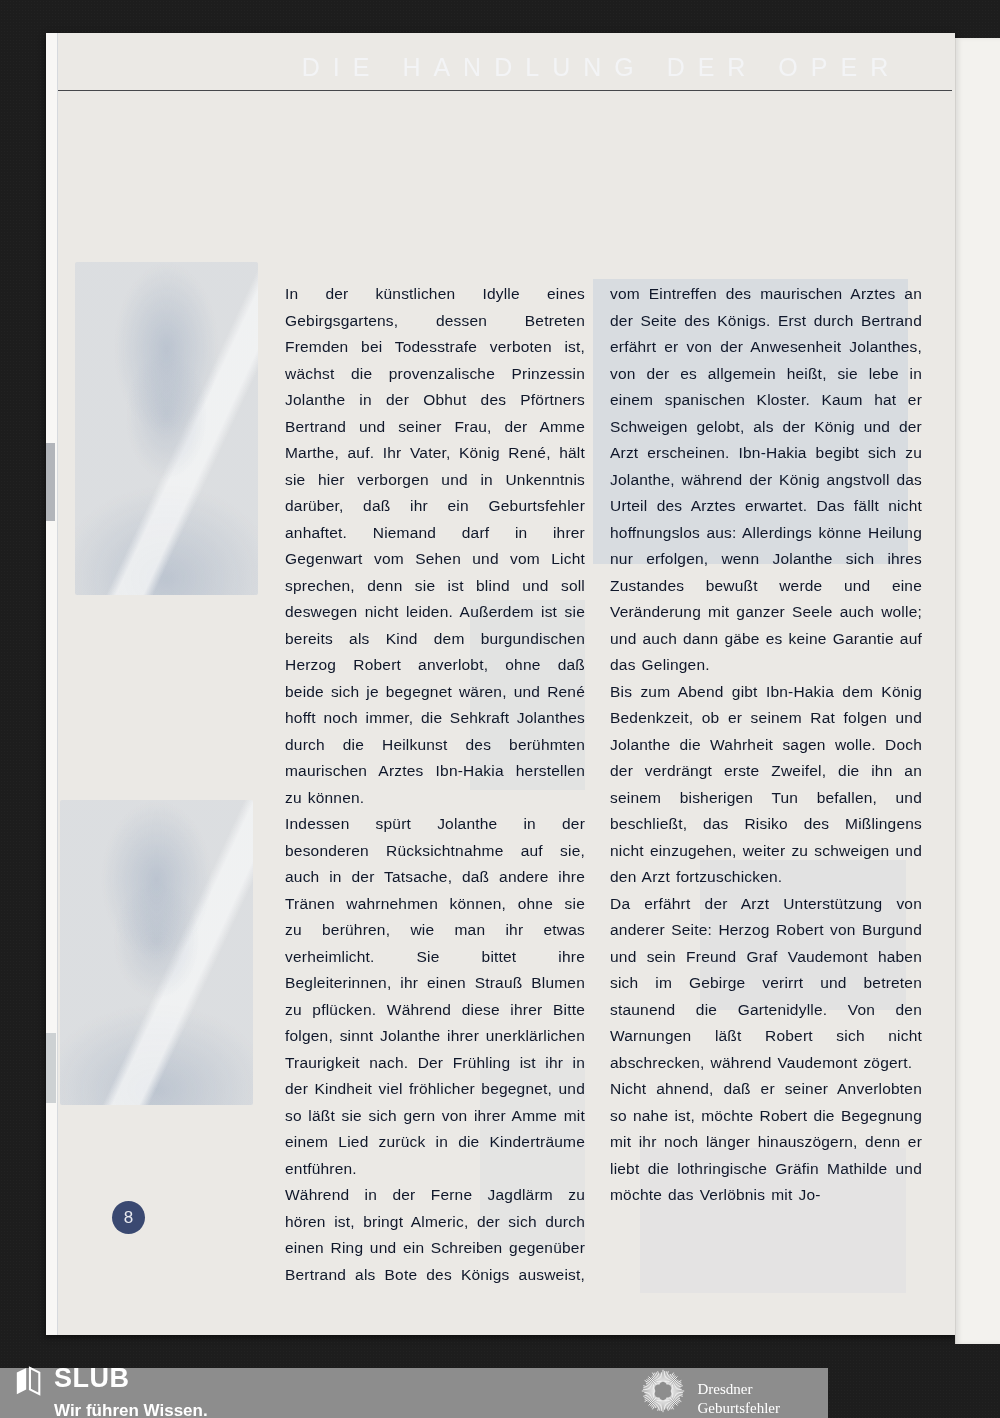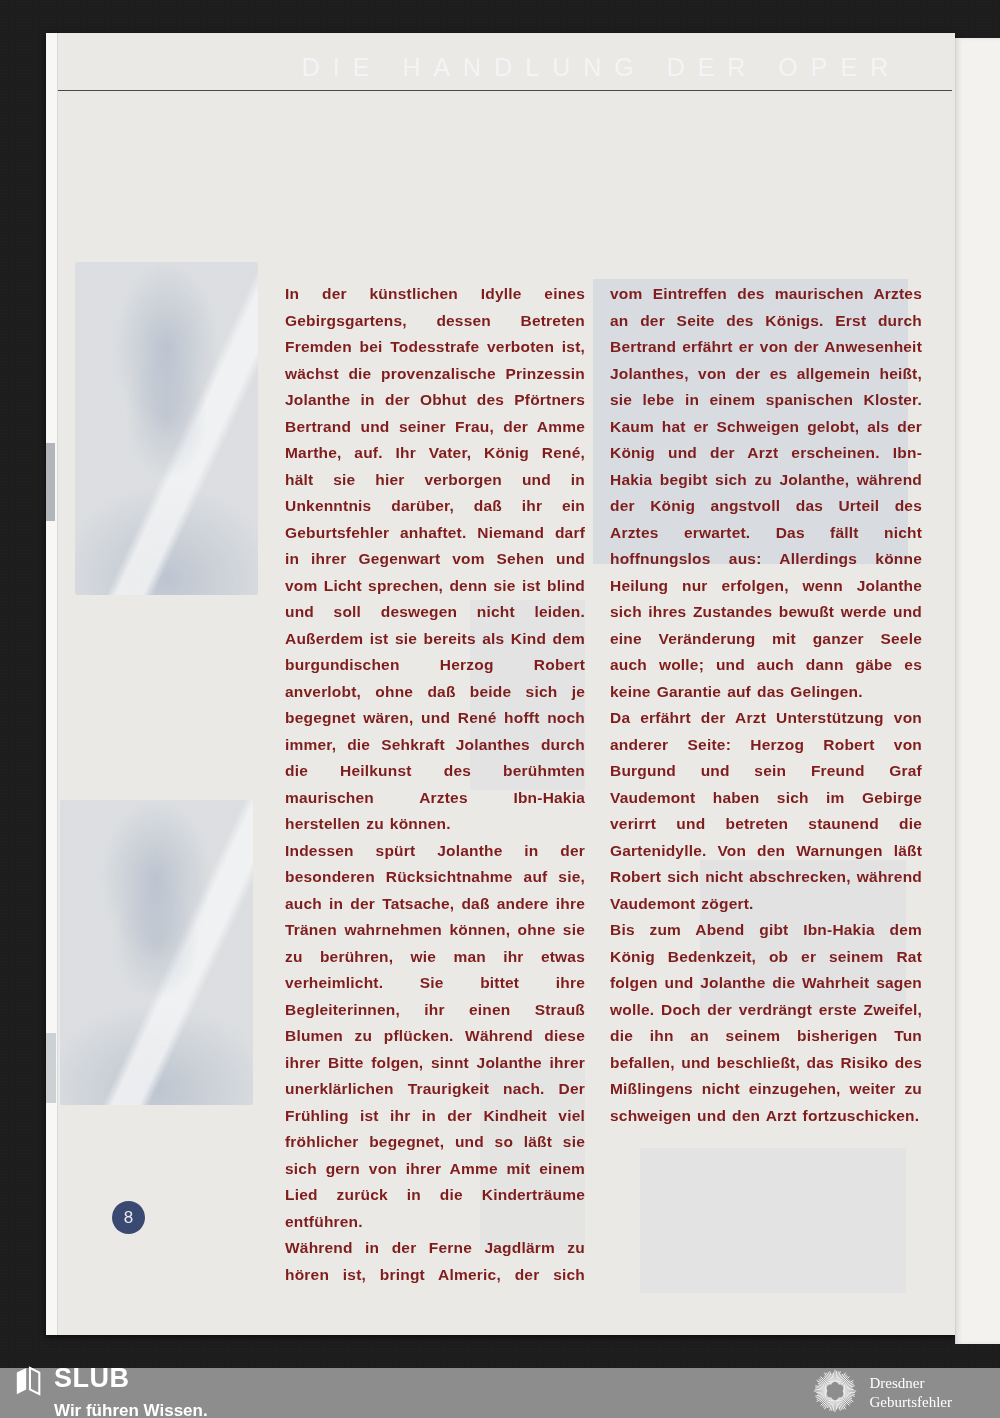--- a/index.html
+++ b/index.html
@@ -55,41 +55,41 @@
   .gp2{left:14px;top:767px;width:193px;height:305px;}
   .bleed{position:absolute;background:#c6cfdb;}
   .b1{left:547px;top:246px;width:315px;height:285px;opacity:.5;}
   .b2{left:654px;top:827px;width:206px;height:150px;opacity:.25;}
   .b3{left:594px;top:1115px;width:266px;height:145px;opacity:.20;}
   .b4{left:424px;top:567px;width:115px;height:190px;opacity:.22;}
   .b5{left:434px;top:1027px;width:105px;height:190px;opacity:.18;}
   
   .col{
     position:absolute;top:248px;height:1010px;overflow:hidden;
-    color:#7f1d1d;font-size:15.5px;line-height:26.5px;
-    letter-spacing:.2px;word-spacing:1.5px;font-weight:bold;
+    color:#0f172a;font-size:15.5px;line-height:26.5px;
+    letter-spacing:.2px;word-spacing:1.5px;
   }
   .col p{margin:0;text-align:justify;}
   .col-left{left:239px;width:300px;}
   .col-right{left:564px;width:312px;}
   
   .page-circle{
     position:absolute;left:66px;top:1168px;width:33px;height:33px;border-radius:50%;
     background:#3a4971;display:flex;align-items:center;justify-content:center;
     color:#e8eaf0;font-size:17px;
   }
   
   .footer{
-    position:absolute;left:0;top:1368px;width:1000px;height:50px;
+    position:absolute;left:0;top:1368px;width:828px;height:50px;
     background:#8d8d8d;display:flex;align-items:center;justify-content:space-between;
   }
   .slub{display:flex;align-items:flex-start;gap:10px;margin-left:14px;cursor:pointer;}
   .slub-text .name{color:#fff;font-size:27px;font-weight:bold;line-height:26px;letter-spacing:.5px;}
   .slub-text .tagline{color:#fff;font-size:17px;font-weight:bold;margin-top:10px;}
-  .phil{display:flex;align-items:center;gap:12px;margin-right:48px;cursor:pointer;}
+  .phil{display:flex;align-items:flex-end;gap:12px;margin-right:48px;cursor:pointer;}
   .phil-text{color:#fff;font-size:15px;line-height:19px;font-family:"Liberation Serif", serif;}
 </style>
 </head>
 <body>
 
 <div class="page">
   <div class="page-edge"></div>
   <div class="edge-mark m1"></div>
   <div class="edge-mark m2"></div>
 
@@ -106,22 +106,23 @@
   <div class="bleed b4"></div>
   <div class="bleed b5"></div>
 
   <div class="col col-left">
       <p>In der künstlichen Idylle eines Gebirgsgartens, dessen Betreten Fremden bei Todesstrafe verboten ist, wächst die provenzalische Prinzessin Jolanthe in der Obhut des Pförtners Bertrand und seiner Frau, der Amme Marthe, auf. Ihr Vater, König René, hält sie hier verborgen und in Unkenntnis darüber, daß ihr ein Geburtsfehler anhaftet. Niemand darf in ihrer Gegenwart vom Sehen und vom Licht sprechen, denn sie ist blind und soll deswegen nicht leiden. Außerdem ist sie bereits als Kind dem burgundischen Herzog Robert anverlobt, ohne daß beide sich je begegnet wären, und René hofft noch immer, die Sehkraft Jolanthes durch die Heilkunst des berühmten maurischen Arztes Ibn-Hakia herstellen zu können.</p>
       <p>Indessen spürt Jolanthe in der besonderen Rücksichtnahme auf sie, auch in der Tatsache, daß andere ihre Tränen wahrnehmen können, ohne sie zu berühren, wie man ihr etwas verheimlicht. Sie bittet ihre Begleiterinnen, ihr einen Strauß Blumen zu pflücken. Während diese ihrer Bitte folgen, sinnt Jolanthe ihrer unerklärlichen Traurigkeit nach. Der Frühling ist ihr in der Kindheit viel fröhlicher begegnet, und so läßt sie sich gern von ihrer Amme mit einem Lied zurück in die Kinderträume entführen.</p>
       <p>Während in der Ferne Jagdlärm zu hören ist, bringt Almeric, der sich durch einen Ring und ein Schreiben gegenüber Bertrand als Bote des Königs ausweist, die Kunde</p>
     </div>
   <div class="col col-right">
       <p>vom Eintreffen des maurischen Arztes an der Seite des Königs. Erst durch Bertrand erfährt er von der Anwesenheit Jolanthes, von der es allgemein heißt, sie lebe in einem spanischen Kloster. Kaum hat er Schweigen gelobt, als der König und der Arzt erscheinen. Ibn-Hakia begibt sich zu Jolanthe, während der König angstvoll das Urteil des Arztes erwartet. Das fällt nicht hoffnungslos aus: Allerdings könne Heilung nur erfolgen, wenn Jolanthe sich ihres Zustandes bewußt werde und eine Veränderung mit ganzer Seele auch wolle; und auch dann gäbe es keine Garantie auf das Gelingen.</p>
+      <p>Bis zum Abend gibt Ibn-Hakia dem König Bedenkzeit, ob er seinem Rat folgen und Jolanthe die Wahrheit sagen wolle. Doch der verdrängt erste Zweifel, die ihn an seinem bisherigen Tun befallen, und beschließt, das Risiko des Mißlingens nicht einzugehen, weiter zu schweigen und den Arzt fortzuschicken.</p>
       <p>Da erfährt der Arzt Unterstützung von anderer Seite: Herzog Robert von Burgund und sein Freund Graf Vaudemont haben sich im Gebirge verirrt und betreten staunend die Gartenidylle. Von den Warnungen läßt Robert sich nicht abschrecken, während Vaudemont zögert.</p>
-      <p>Bis zum Abend gibt Ibn-Hakia dem König Bedenkzeit, ob er seinem Rat folgen und Jolanthe die Wahrheit sagen wolle. Doch der verdrängt erste Zweifel, die ihn an seinem bisherigen Tun befallen, und beschließt, das Risiko des Mißlingens nicht einzugehen, weiter zu schweigen und den Arzt fortzuschicken.</p>
+      <p>Nicht ahnend, daß er seiner Anverlobten so nahe ist, möchte Robert die Begegnung mit ihr noch länger hinauszögern, denn er liebt die lothringische Gräfin Mathilde und möchte das Verlöbnis mit Jo-</p>
     </div>
 
   <div class="page-circle">
     <span>8</span>
   </div>
 </div>
 
 <div class="adjacent-page"></div>
 
 <div class="footer">

